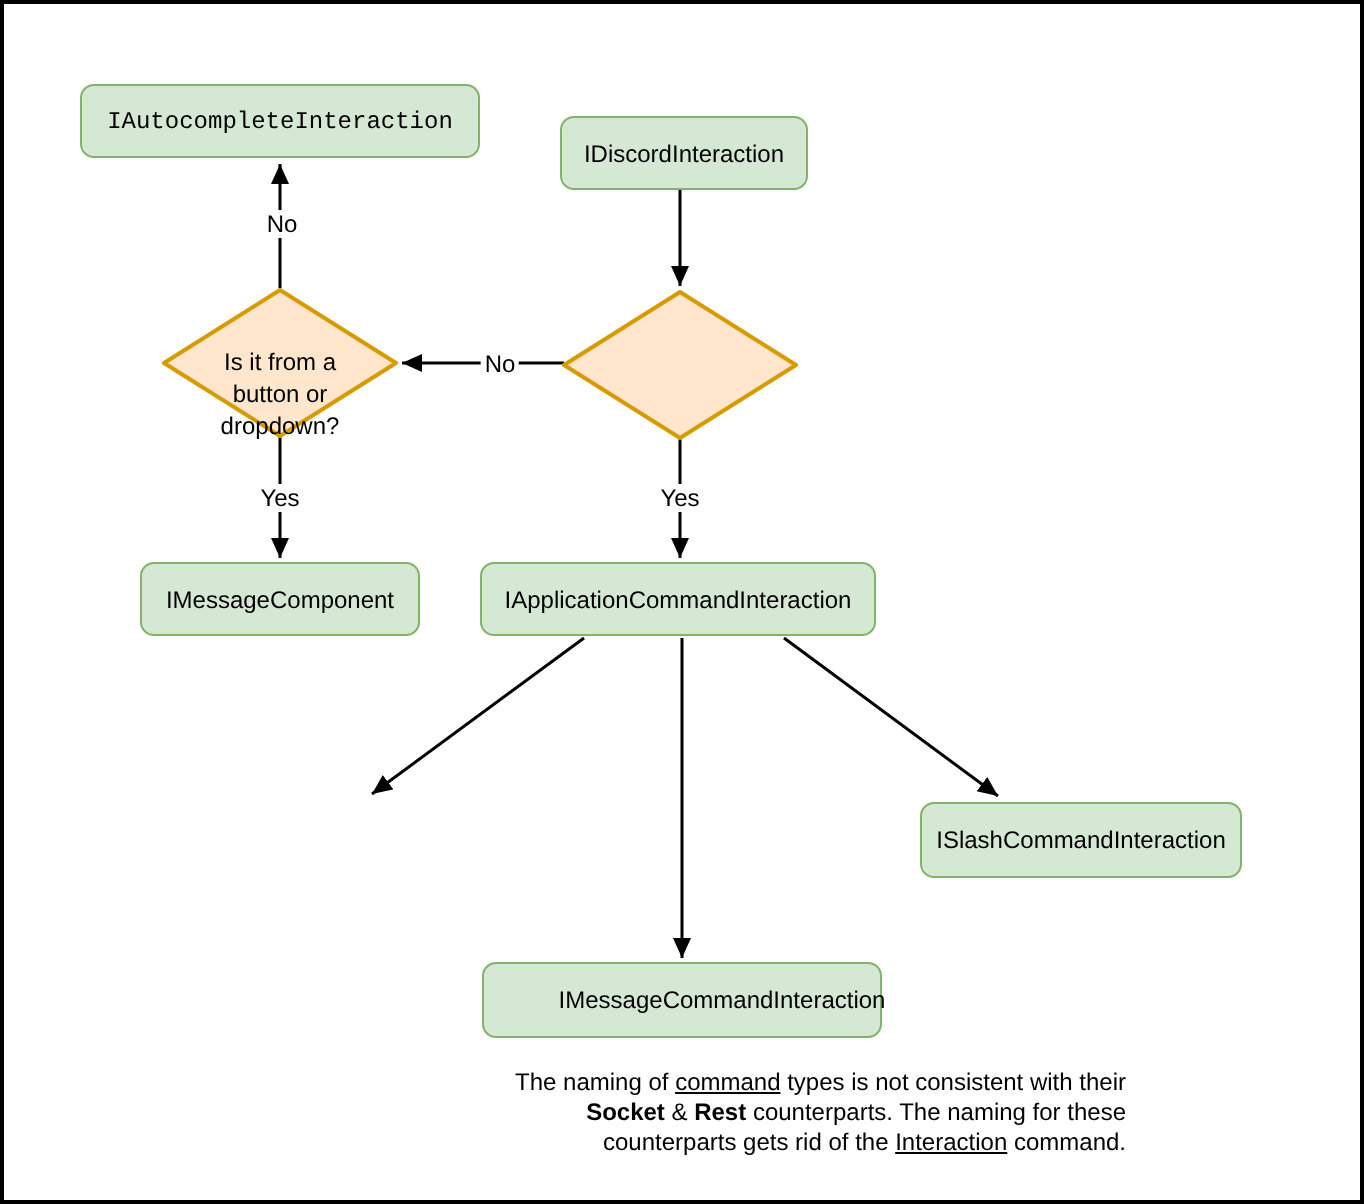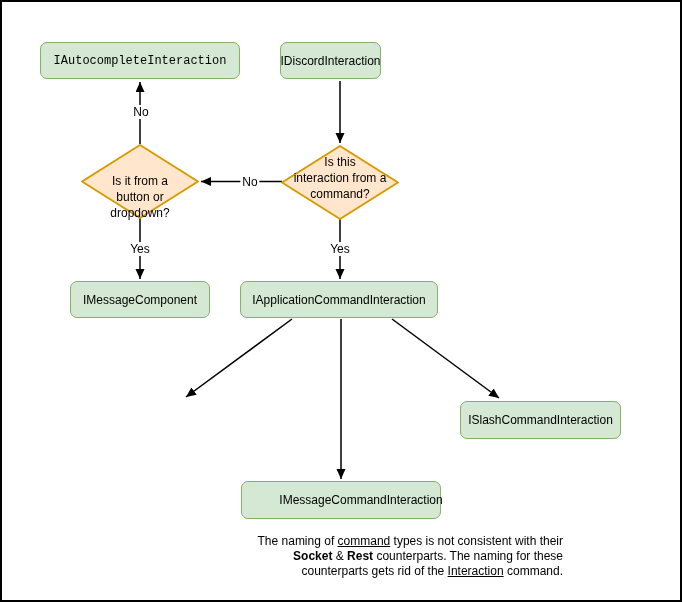--- a/index.html
+++ b/index.html
@@ -75,42 +75,37 @@
     <line class="edge" x1="290" y1="317" x2="184" y2="395" marker-end="url(#arrow)"></line>
     <line class="edge" x1="339" y1="317" x2="339" y2="477" marker-end="url(#arrow)"></line>
     <line class="edge" x1="390" y1="317" x2="497" y2="396" marker-end="url(#arrow)"></line>
 
     <polygon class="decision" points="138,143 196,179.5 138,216 80,179.5"></polygon>
     <polygon class="decision" points="338,144 396,180.5 338,217 280,180.5"></polygon>
   </svg>
 
   <div class="node" style="left:38px;top:40px;width:200px;height:37px;font-family:Liberation Mono, monospace;">IAutocompleteInteraction</div>
 
-  <div class="node" style="left:278px;top:40px;width:101px;height:37px;">IDiscordInteraction</div>
+  <div class="node" style="left:278px;top:56px;width:124px;height:37px;">IDiscordInteraction</div>
 
   <div class="node" style="left:68px;top:279px;width:140px;height:37px;">IMessageComponent</div>
 
   <div class="node" style="left:238px;top:279px;width:198px;height:37px;">IApplicationCommandInteraction</div>
 
 
   <div class="node" style="left:458px;top:399px;width:161px;height:38px;">ISlashCommandInteraction</div>
 
   <div class="node" style="left:239px;top:479px;width:200px;height:38px;padding-left:40px;">IMessageCommandInteraction</div>
 
   <div class="diamond-label" style="left:80px;top:151px;width:116px;margin-top:20px;">
     <div>Is it from a</div>
     <div>button or</div>
     <div>dropdown?</div>
   </div>
 
-  <div class="diamond-label" style="left:280px;top:152px;width:116px;">
-    <div>Is this</div>
-    <div>interaction from a</div>
-    <div>command?</div>
-  </div>
 
   <div class="edge-label" style="left:139px;top:103px;">No</div>
 
   <div class="edge-label" style="left:248px;top:173px;">No</div>
 
   <div class="edge-label" style="left:138px;top:240px;">Yes</div>
 
   <div class="edge-label" style="left:338px;top:240px;">Yes</div>
 
   <div id="note">

